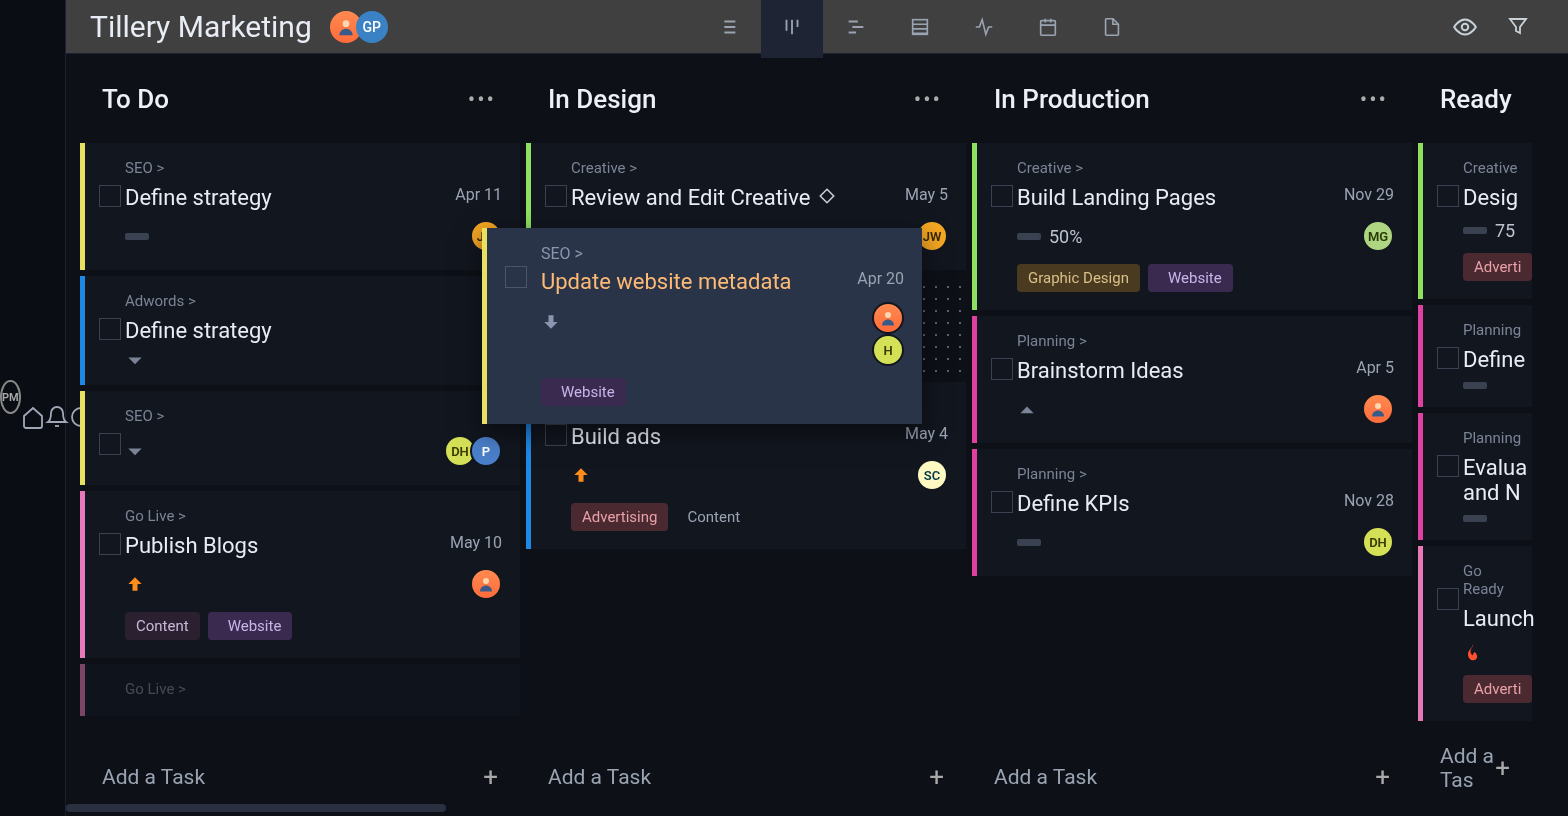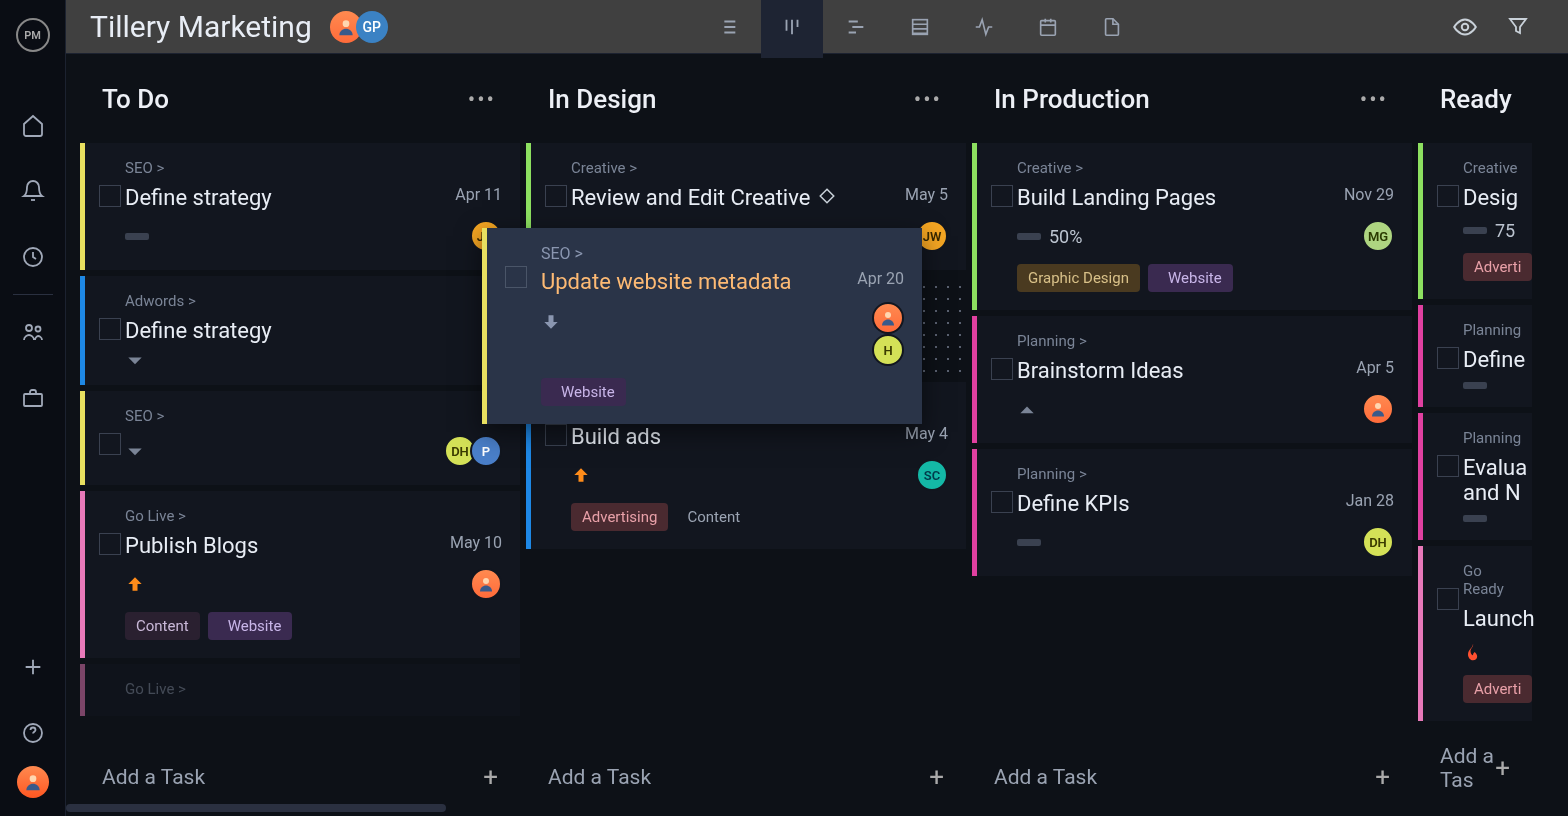--- a/index.html
+++ b/index.html
@@ -10,21 +10,21 @@
   width: 1568px;
   height: 816px;
   overflow: hidden;
   display: flex;
 }
 .sidebar {
   width: 66px;
   background: #0a0d14;
   border-right: 1px solid #1c2230;
   display: flex;
-  flex-direction: column;
+  flex-direction: row;
   align-items: center;
   padding-top: 18px;
 }
 .sidebar .logo {
   width: 34px; height: 34px;
   border: 2px solid #888;
   border-radius: 50%;
   display:flex;align-items:center;justify-content:center;
   font-size:11px;font-weight:600;color:#aaa;
   margin-bottom: 40px;
@@ -104,21 +104,21 @@
 .card .ptext{font-size:18px;color:#bcc4d0;}
 .card .pri-down{color:#7a8496;}
 .card .pri-up-o{color:#ff8c1a;}
 .card .pri-up-g{color:#7a8496;}
 .card .avs{display:flex;}
 .av{width:32px;height:32px;border-radius:50%;display:flex;align-items:center;justify-content:center;font-size:13px;font-weight:600;margin-left:-6px;border:2px solid #12161f;}
 .av.jw{background:#f5a623;color:#3a2a00;}
 .av.dh{background:#d4e157;color:#3a3a00;}
 .av.p{background:#4a7fc9;color:#fff;}
 .av.mg{background:#aed581;color:#2a3a00;}
-.av.sc{background:#14b8a6;color:#003a4a;}
+.av.sc{background:#fef9c3;color:#003a4a;}
 .av.orange{background:linear-gradient(#ff8a50,#ff6b3a);}
 .tags{display:flex;gap:8px;margin-top:12px;}
 .tag{padding:5px 11px;border-radius:4px;font-size:15px;}
 .tag.content{background:#2a2030;color:#c9b8d8;}
 .tag.website{background:#3a2a50;color:#c8b5e8;padding-left:20px;}
 .tag.advert{background:#4a2a30;color:#e8a0a8;}
 .tag.contenttxt{color:#9aa3b2;}
 .tag.graphic{background:#4a3a20;color:#d8c088;}
 
 .dropzone{
@@ -477,21 +477,21 @@
                 </svg>
               </div>
             </div>
           </div>
         </div>
         <div class="card" style="border-left-color: rgb(224, 64, 160);">
           <div class="chk"></div>
           <div class="category">Planning &gt;</div>
           <div class="title-row">
             <div class="task-title">Define KPIs</div>
-            <div class="date">Jan 28</div>
+            <div class="date">Nov 28</div>
           </div>
           <div class="meta">
             <div class="indicator">
               <div class="pbar"></div>
             </div>
             <div class="avs">
               <div class="av dh">DH</div>
             </div>
           </div>
         </div>

